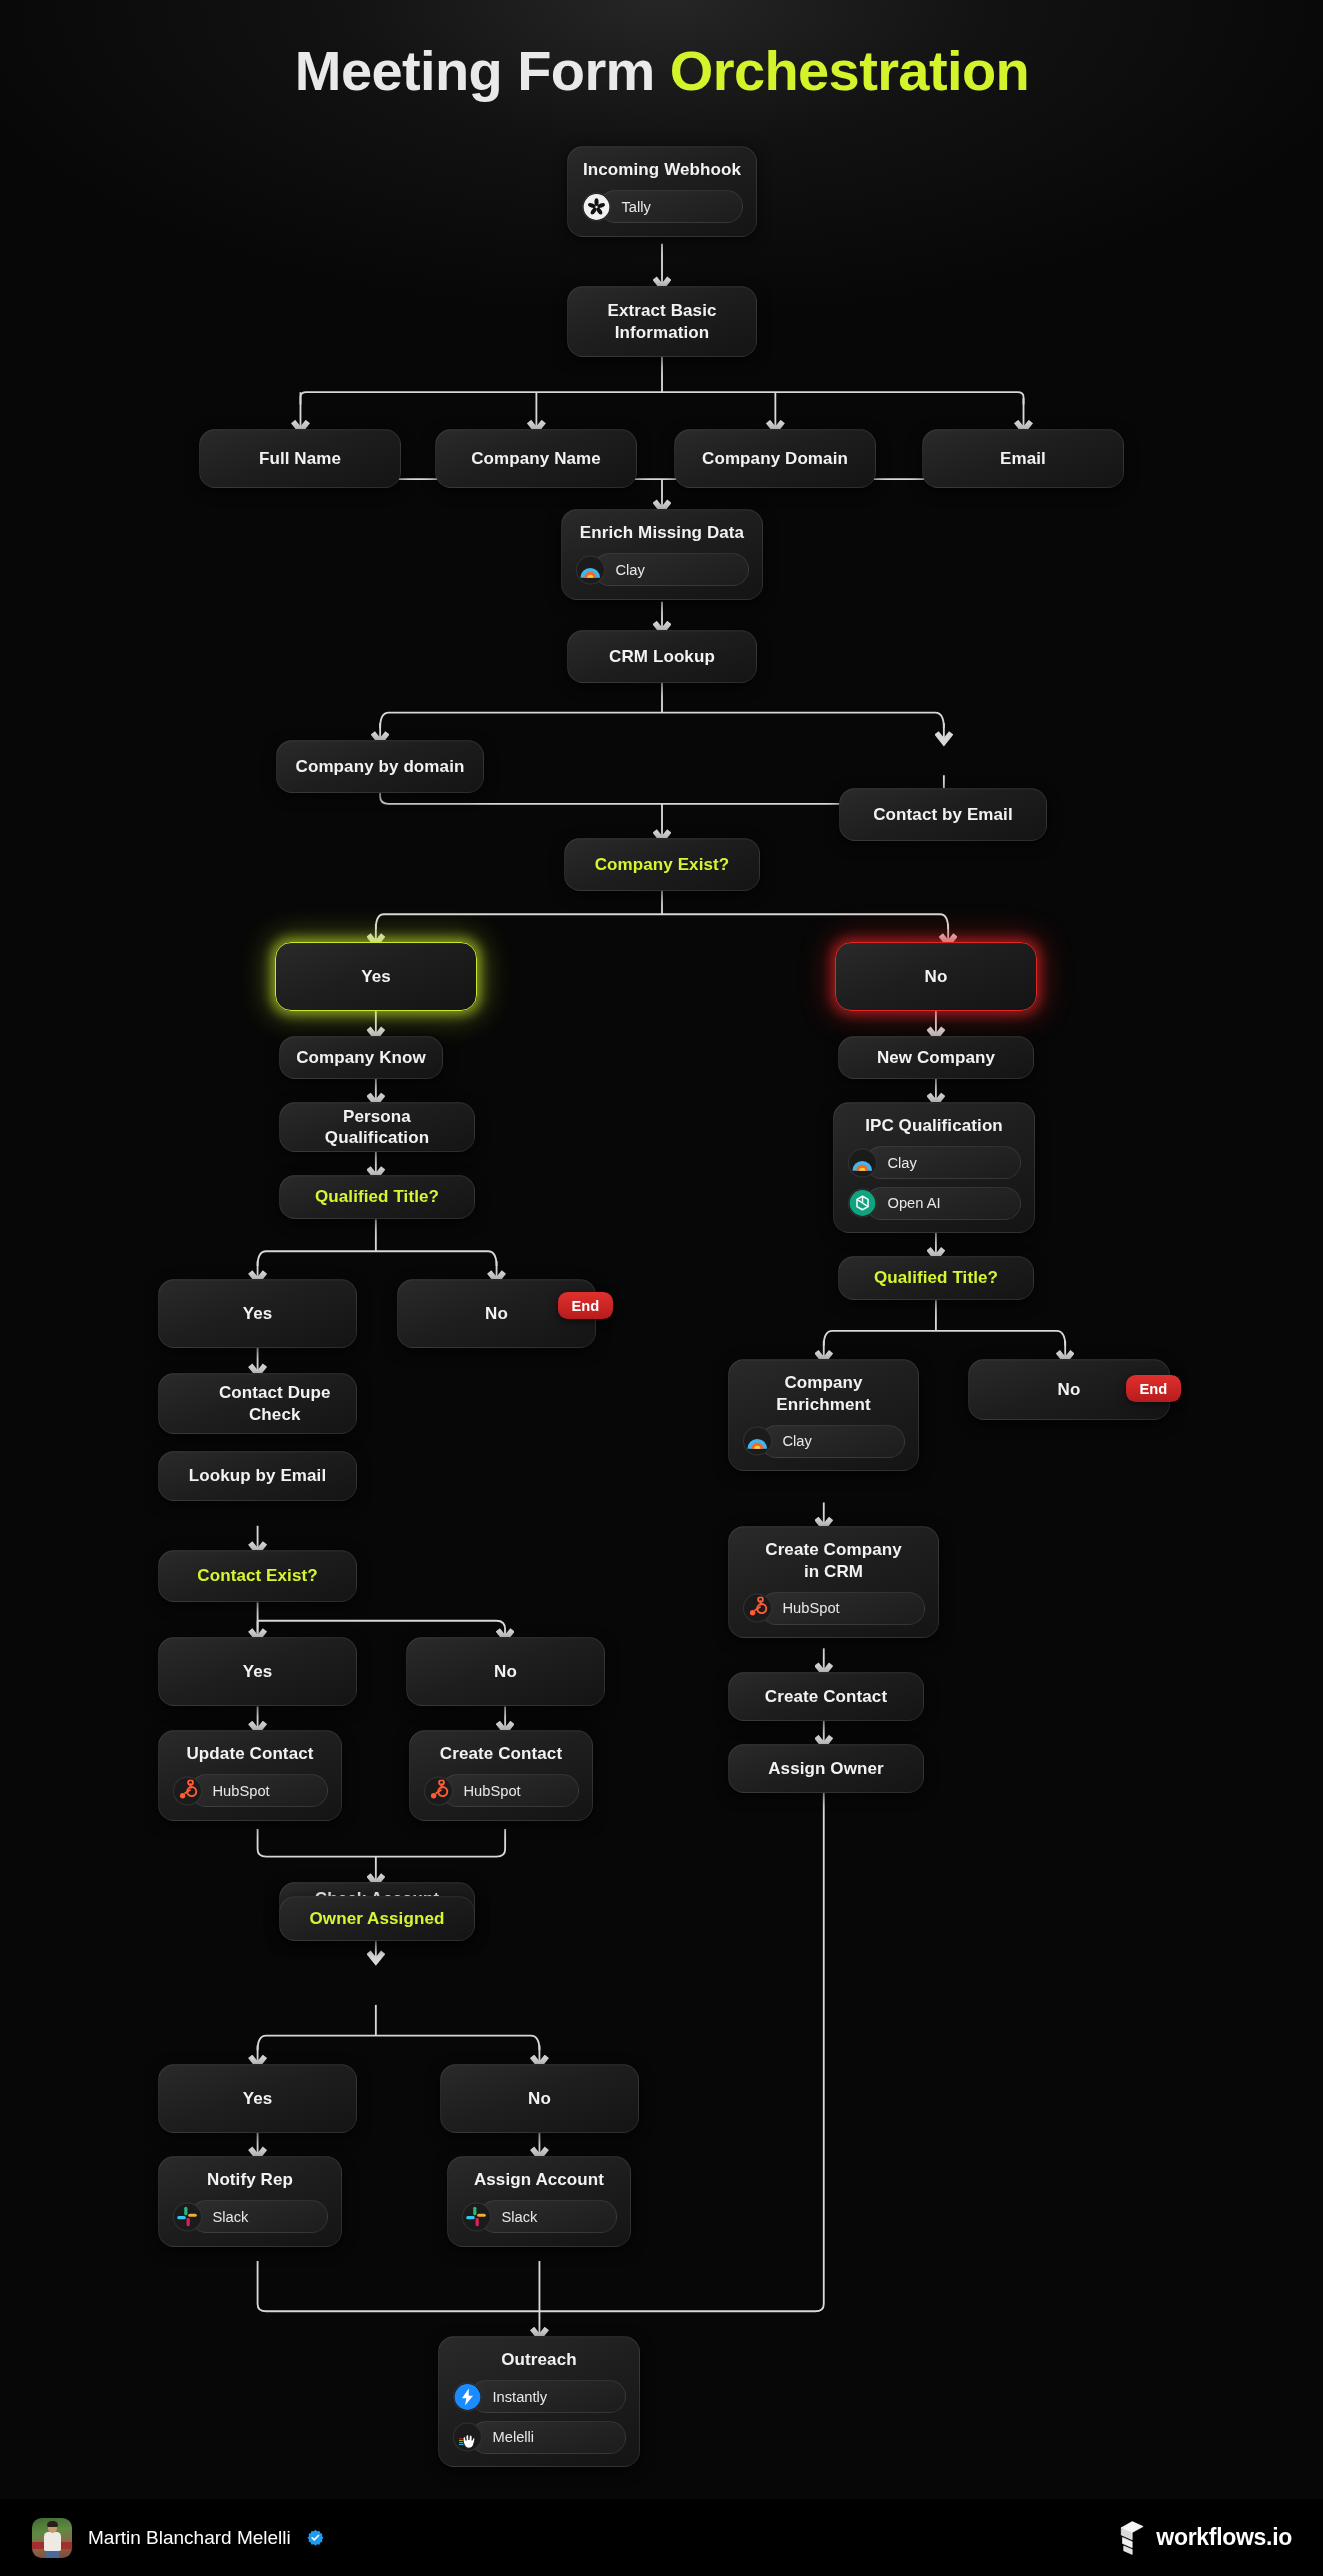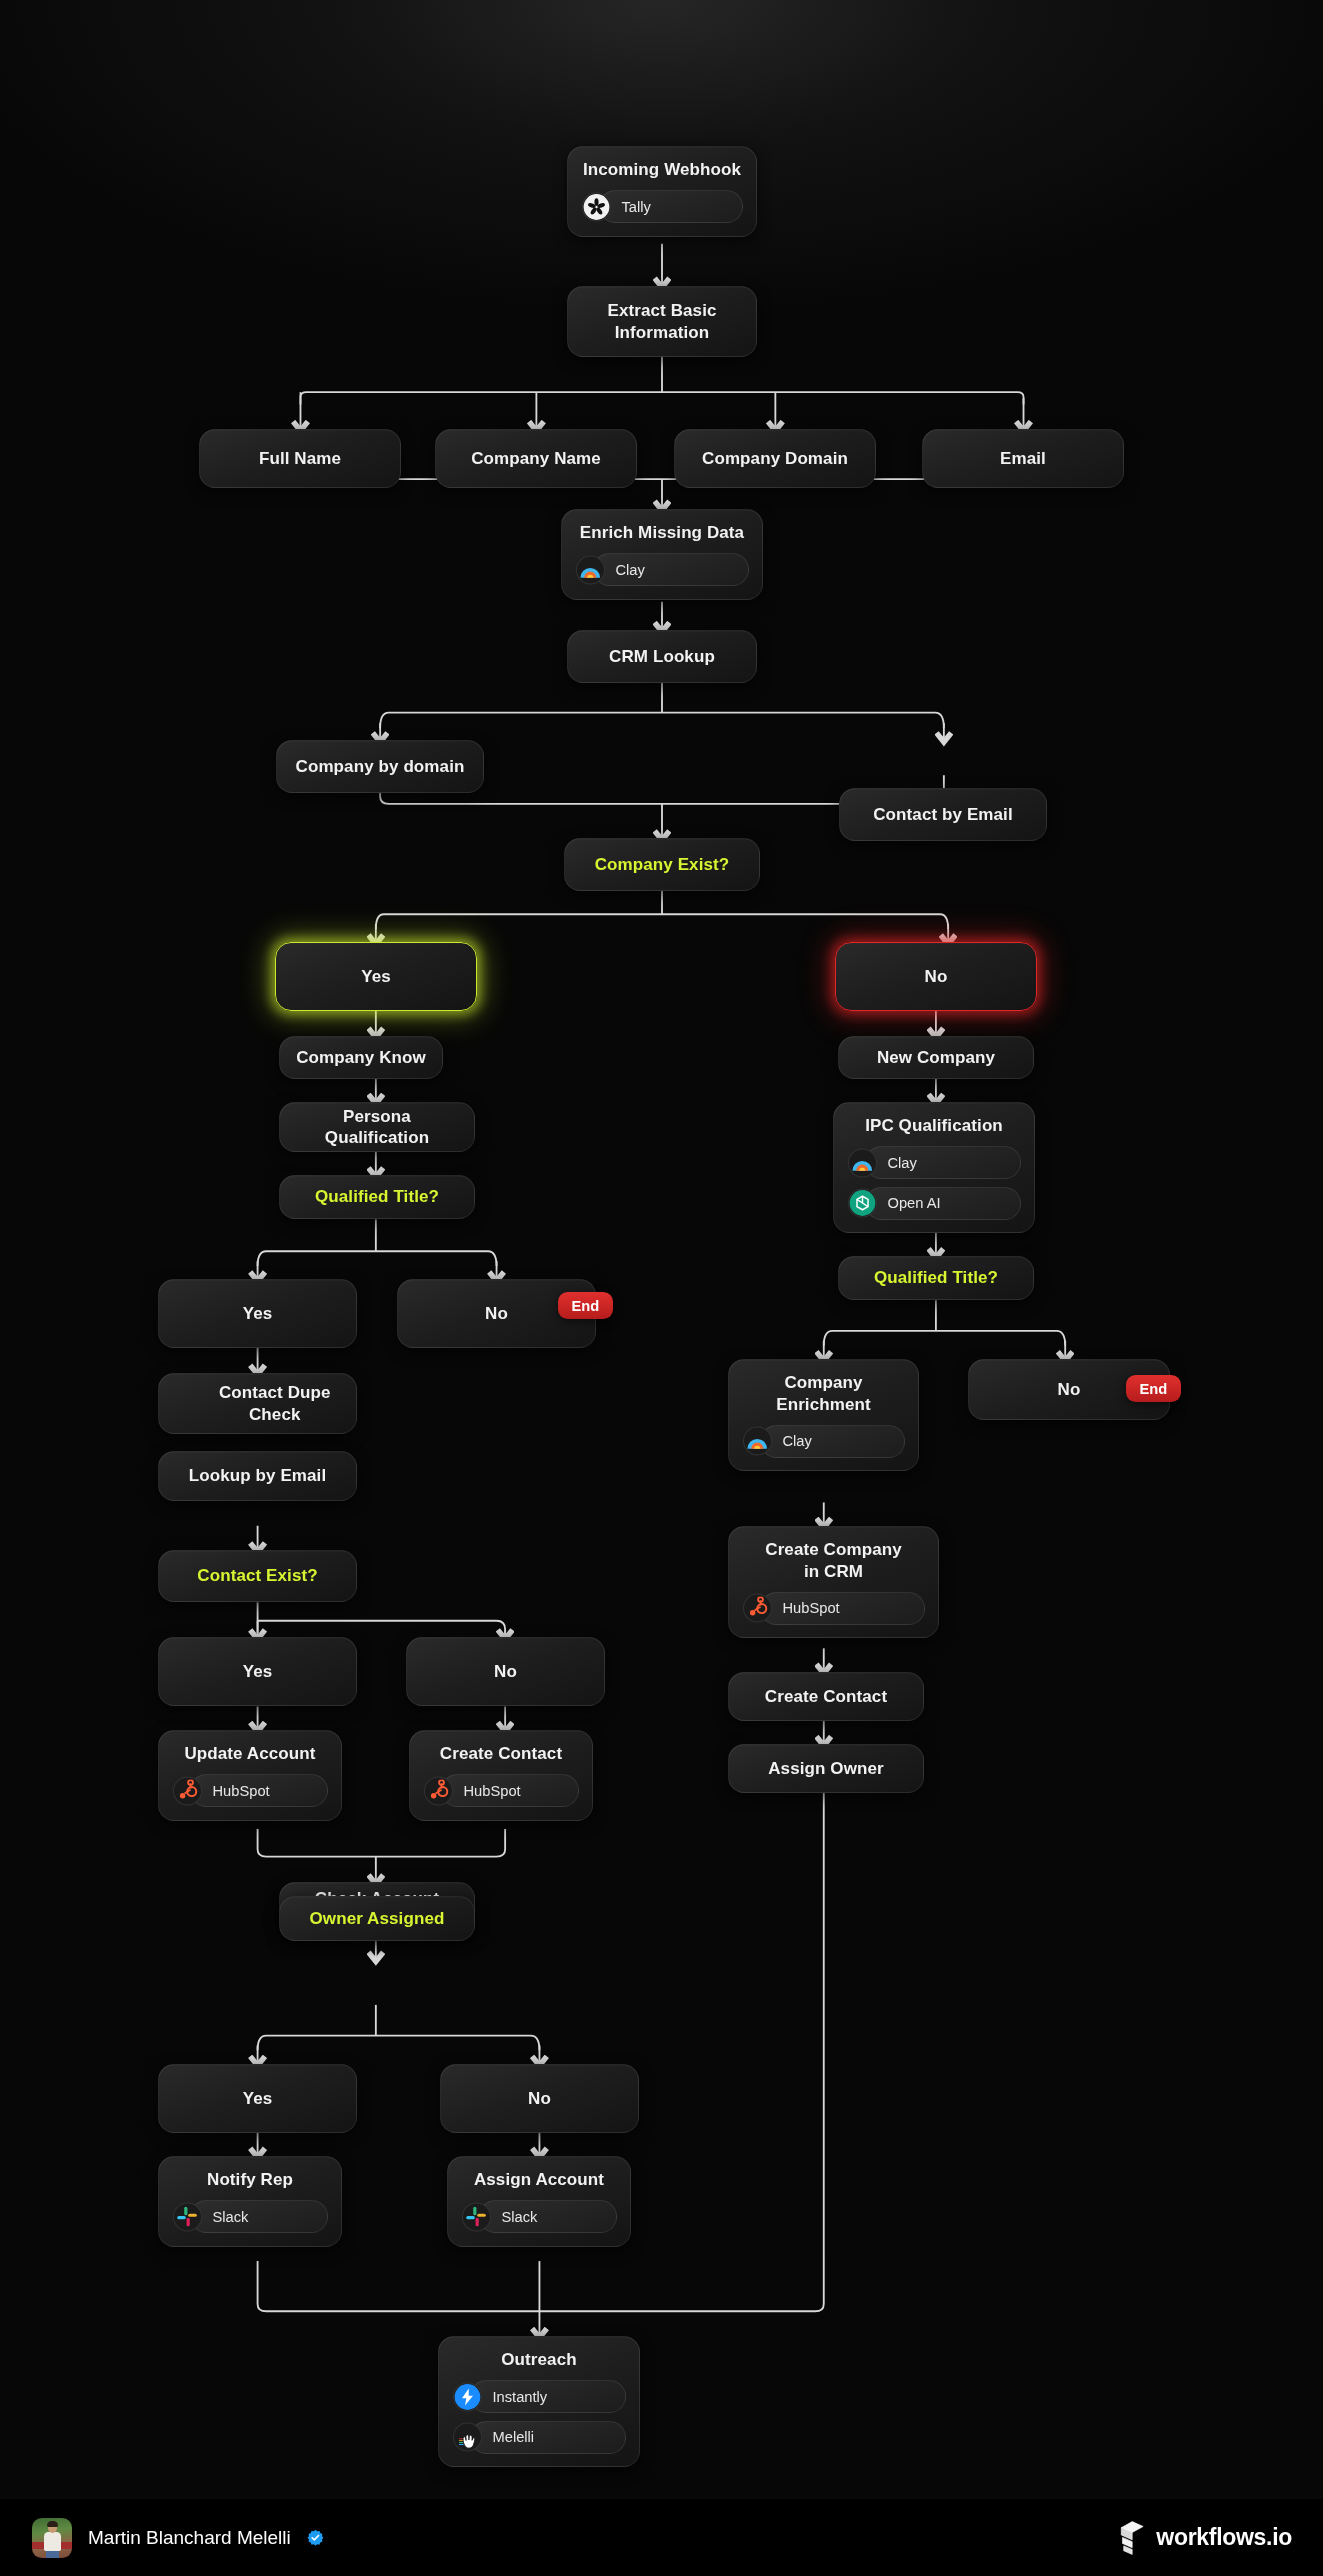--- a/index.html
+++ b/index.html
@@ -112,20 +112,23 @@
   #footer .uname { font-size: 19px; color: #fff; font-weight: 400; }
   .verified { width: 17px; height: 17px; flex: none; }
   #footer .right { display: flex; align-items: center; gap: 8.6px; }
   #footer .wf-name { font-size: 23px; font-weight: 700; color: #fff; letter-spacing: -0.3px; }
 </style>
 </head>
 <body>
 
 <div id="canvas">
 
+  <div id="title">
+    <span>Meeting Form </span><span class="accent">Orchestration</span>
+  </div>
 
   <svg id="edges" viewBox="0 0 2160 4204">
     <defs>
       <marker id="ar" markerWidth="10" markerHeight="10" refX="5" refY="5" orient="auto">
         <path d="M1,1 L6,5 L1,9" stroke="#d8d8d8" stroke-width="1.3" fill="none"></path>
       </marker>
     </defs>
 
     <line x1="1080" y1="398" x2="1080" y2="466" marker-end="url(#ar)"></line>
 
@@ -325,21 +328,21 @@
   </div>
 
   <div class="node plain" style="left:158px; top:1637px; width:199px; height:69px;">
     <div class="ntitle">Yes</div>
   </div>
   <div class="node plain" style="left:406px; top:1637px; width:199px; height:69px;">
     <div class="ntitle">No</div>
   </div>
 
   <div class="node" style="left:158px; top:1730px; width:184px;">
-    <div class="ntitle">Update Account</div>
+    <div class="ntitle">Update Contact</div>
     <div class="apps">
       <div class="chip">
         <span class="ico">
           <svg width="23" height="23" viewBox="0 0 38 38">
               <g stroke="#ff5c35" stroke-width="3" fill="none">
                 <path d="M24 6 v9"></path>
                 <path d="M24 17 L14 23"></path>
               </g>
               <circle cx="24" cy="5" r="4" fill="none" stroke="#ff5c35" stroke-width="3"></circle>
               <circle cx="26" cy="20" r="7.5" fill="none" stroke="#ff5c35" stroke-width="3.2"></circle>

